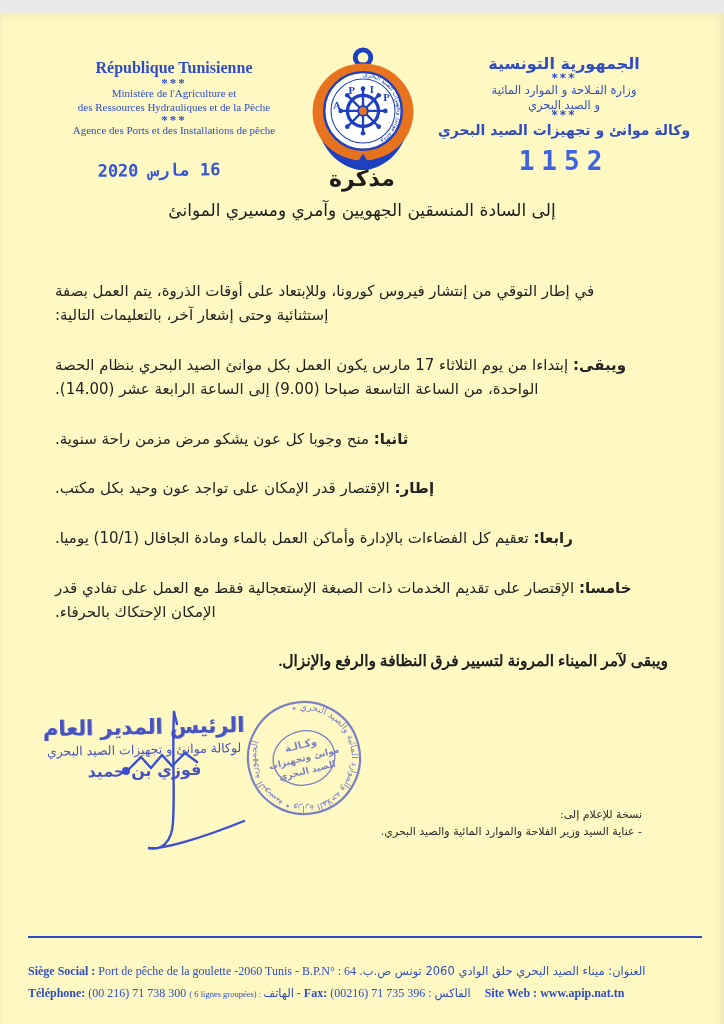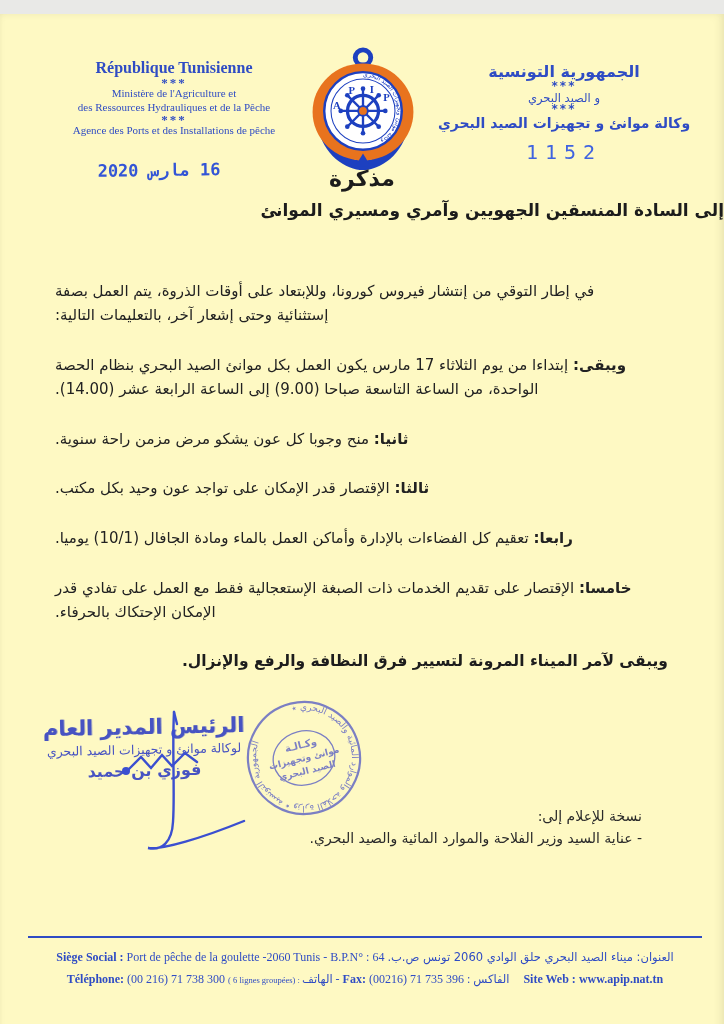--- a/index.html
+++ b/index.html
@@ -11,79 +11,79 @@
   }
   
   .hdr-left{
     position:absolute; left:38px; top:44px; width:272px; text-align:center;
     color:#2f4cc4; font-family:"Liberation Serif", serif; line-height:1.25;
   }
   .hdr-left .l1{font-size:16px; font-weight:bold;}
   .hdr-left .stars{font-size:13px; font-weight:bold; letter-spacing:2px; line-height:0.7;}
   .hdr-left .l2{font-size:11px;}
   .hdr-right{
-    position:absolute; left:424px; top:48px; width:280px; text-align:center;
+    position:absolute; left:424px; top:40px; width:280px; text-align:center;
     color:#2f4cc4; direction:rtl; line-height:1.3;
   }
   .hdr-right .a1{font-size:16px; font-weight:bold;}
   .hdr-right .stars{font-size:12px; font-weight:bold; letter-spacing:2px; line-height:0.65; direction:ltr;}
   .hdr-right .a2{font-size:11.5px;}
   .hdr-right .a4{font-size:14px; font-weight:bold; margin-top:1px;}
   .ref-number{
-    font-family:"DejaVu Sans Mono", monospace; font-size:20px; color:#3f63e0;
-    letter-spacing:7px; margin-top:6px; font-weight:normal; direction:ltr;
+    font-family:"DejaVu Sans Mono", monospace; font-size:26px; color:#3f63e0;
+    letter-spacing:7px; margin-top:6px; font-weight:bold; direction:ltr;
   }
   .date-stamp{
     position:absolute; left:64px; top:146px; width:190px; text-align:center;
     color:#3355d6; font-family:"DejaVu Sans Mono", monospace; direction:rtl;
     font-size:17px; font-weight:bold; letter-spacing:2px; transform:rotate(-0.8deg);
   }
   .logo{position:absolute; left:302px; top:31px; width:122px; height:128px;}
   
   .memo-title{
     position:absolute; left:0; top:152px; width:100%; text-align:center;
     font-size:22px; font-weight:bold; color:#1c1c1c; direction:rtl;
   }
   .memo-addressee{
-    position:absolute; left:0; top:186px; width:100%; 
-    font-size:17px; font-weight:bold; color:#1c1c1c; direction:rtl;
+    position:absolute; left:0; top:186px; width:100%; text-align:center;
+    font-size:17px; font-weight:normal; color:#1c1c1c; direction:rtl;
   }
   
   .body-text{
     position:absolute; right:56px; left:55px; top:266px;
     direction:rtl; text-align:left; color:#222; font-size:15px; line-height:1.58;
   }
   .body-text p{margin:0 0 26px 0;}
   .body-text p.intro{text-indent:30px; margin-bottom:27px;}
   .body-text .lbl{font-weight:bold;}
   .closing-line{
     position:absolute; right:56px; left:55px; top:638px;
-    direction:rtl; text-align:right; font-size:15.5px; font-weight:bold; color:#1d1d1d;
+    direction:rtl; text-align:right; font-size:15.5px; font-weight:bold; color:#1d1d1d;font-family:Liberation Serif, serif;
   }
   
   .sig-stamp{
     position:absolute; left:28px; top:700px; width:232px; text-align:center;
     color:#4753c2; direction:rtl; transform:rotate(-1.2deg); line-height:1.25;
   }
   .sig-stamp .s1{font-size:21px; font-weight:bold; letter-spacing:1px;
     text-shadow:1px 0 0 rgba(71,83,194,0.45);}
   .sig-stamp .s2{font-size:12.5px; margin-top:2px;}
   .sig-stamp .s3{font-size:16px; font-weight:bold; margin-top:3px;}
   .sig-scribble{position:absolute; left:88px; top:694px; width:210px; height:170px; pointer-events:none;}
   .seal{position:absolute; left:242px; top:680px; width:124px; height:128px; opacity:0.88;}
   .seal-text{font-family:"DejaVu Sans", sans-serif;}
   
   .copy-note{
     position:absolute; right:82px; top:792px; width:420px;
-    direction:rtl; text-align:right; color:#2a2a2a; font-size:14px; line-height:1.55;
+    direction:rtl; text-align:right; color:#2a2a2a; font-size:11px; line-height:1.55;
   }
   
   .footer{
     position:absolute; left:28px; right:22px; top:922px;
-    border-top:2.5px solid #2f4cc4; padding-top:9px; text-align:center;
+    border-top:2.5px solid #2f4cc4; padding-top:23px; text-align:left;
     color:#2f4cc4; font-family:"Liberation Serif", serif; font-size:12px; line-height:1.8;
   }
   .footer b{font-weight:bold;}
   .footer .ar{font-family:"DejaVu Sans", sans-serif; font-size:11.5px; direction:rtl; unicode-bidi:isolate;}
   .footer .tiny{font-size:8.5px;}
   .footer .gap{display:inline-block; width:14px;}
 </style>
 </head>
 <body>
 
@@ -142,36 +142,37 @@
       <text x="30" y="66">A</text>
       <text x="46" y="51">P</text>
       <text x="68" y="49">I</text>
       <text x="82" y="58">P</text>
     </g>
   </svg>
 
   <div class="hdr-right">
     <div class="a1">الجمهورية التونسية</div>
     <div class="stars">***</div>
+    <div class="a2">وزارة الفـلاحة و الموارد المائية</div>
     <div class="a2">و الصيد البحري</div>
     <div class="stars">***</div>
     <div class="a4">وكالة موانئ و تجهيزات الصيد البحري</div>
     <div class="ref-number">1152</div>
   </div>
 
   <div class="date-stamp">16 مارس 2020</div>
 
   <div class="memo-title">مذكرة</div>
   <div class="memo-addressee">إلى السادة المنسقين الجهويين وآمري ومسيري الموانئ</div>
 
   <div class="body-text">
     <p class="intro">في إطار التوقي من إنتشار فيروس كورونا، وللإبتعاد على أوقات الذروة، يتم العمل بصفة إستثنائية وحتى إشعار آخر، بالتعليمات التالية:</p>
     <p><span class="lbl">ويبقى:</span><span> إبتداءا من يوم الثلاثاء 17 مارس يكون العمل بكل موانئ الصيد البحري بنظام الحصة الواحدة، من الساعة التاسعة صباحا (9.00) إلى الساعة الرابعة عشر (14.00).</span></p>
     <p><span class="lbl">ثانيا:</span><span> منح وجوبا كل عون يشكو مرض مزمن راحة سنوية.</span></p>
-    <p><span class="lbl">ثالثا:</span><span> الإقتصار قدر الإمكان على تواجد عون وحيد بكل مكتب.</span></p>
+    <p><span class="lbl">إطار:</span><span> الإقتصار قدر الإمكان على تواجد عون وحيد بكل مكتب.</span></p>
     <p><span class="lbl">رابعا:</span><span> تعقيم كل الفضاءات بالإدارة وأماكن العمل بالماء ومادة الجافال (10/1) يوميا.</span></p>
     <p><span class="lbl">خامسا:</span><span> الإقتصار على تقديم الخدمات ذات الصبغة الإستعجالية فقط مع العمل على تفادي قدر الإمكان الإحتكاك بالحرفاء.</span></p>
   </div>
 
   <div class="closing-line">ويبقى لآمر الميناء المرونة لتسيير فرق النظافة والرفع والإنزال.</div>
 
   <div class="sig-stamp">
     <div class="s1">الرئيس المدير العام</div>
     <div class="s2">لوكالة موانئ و تجهيزات الصيد البحري</div>
     <div class="s3">فوزي بن حميد</div>

